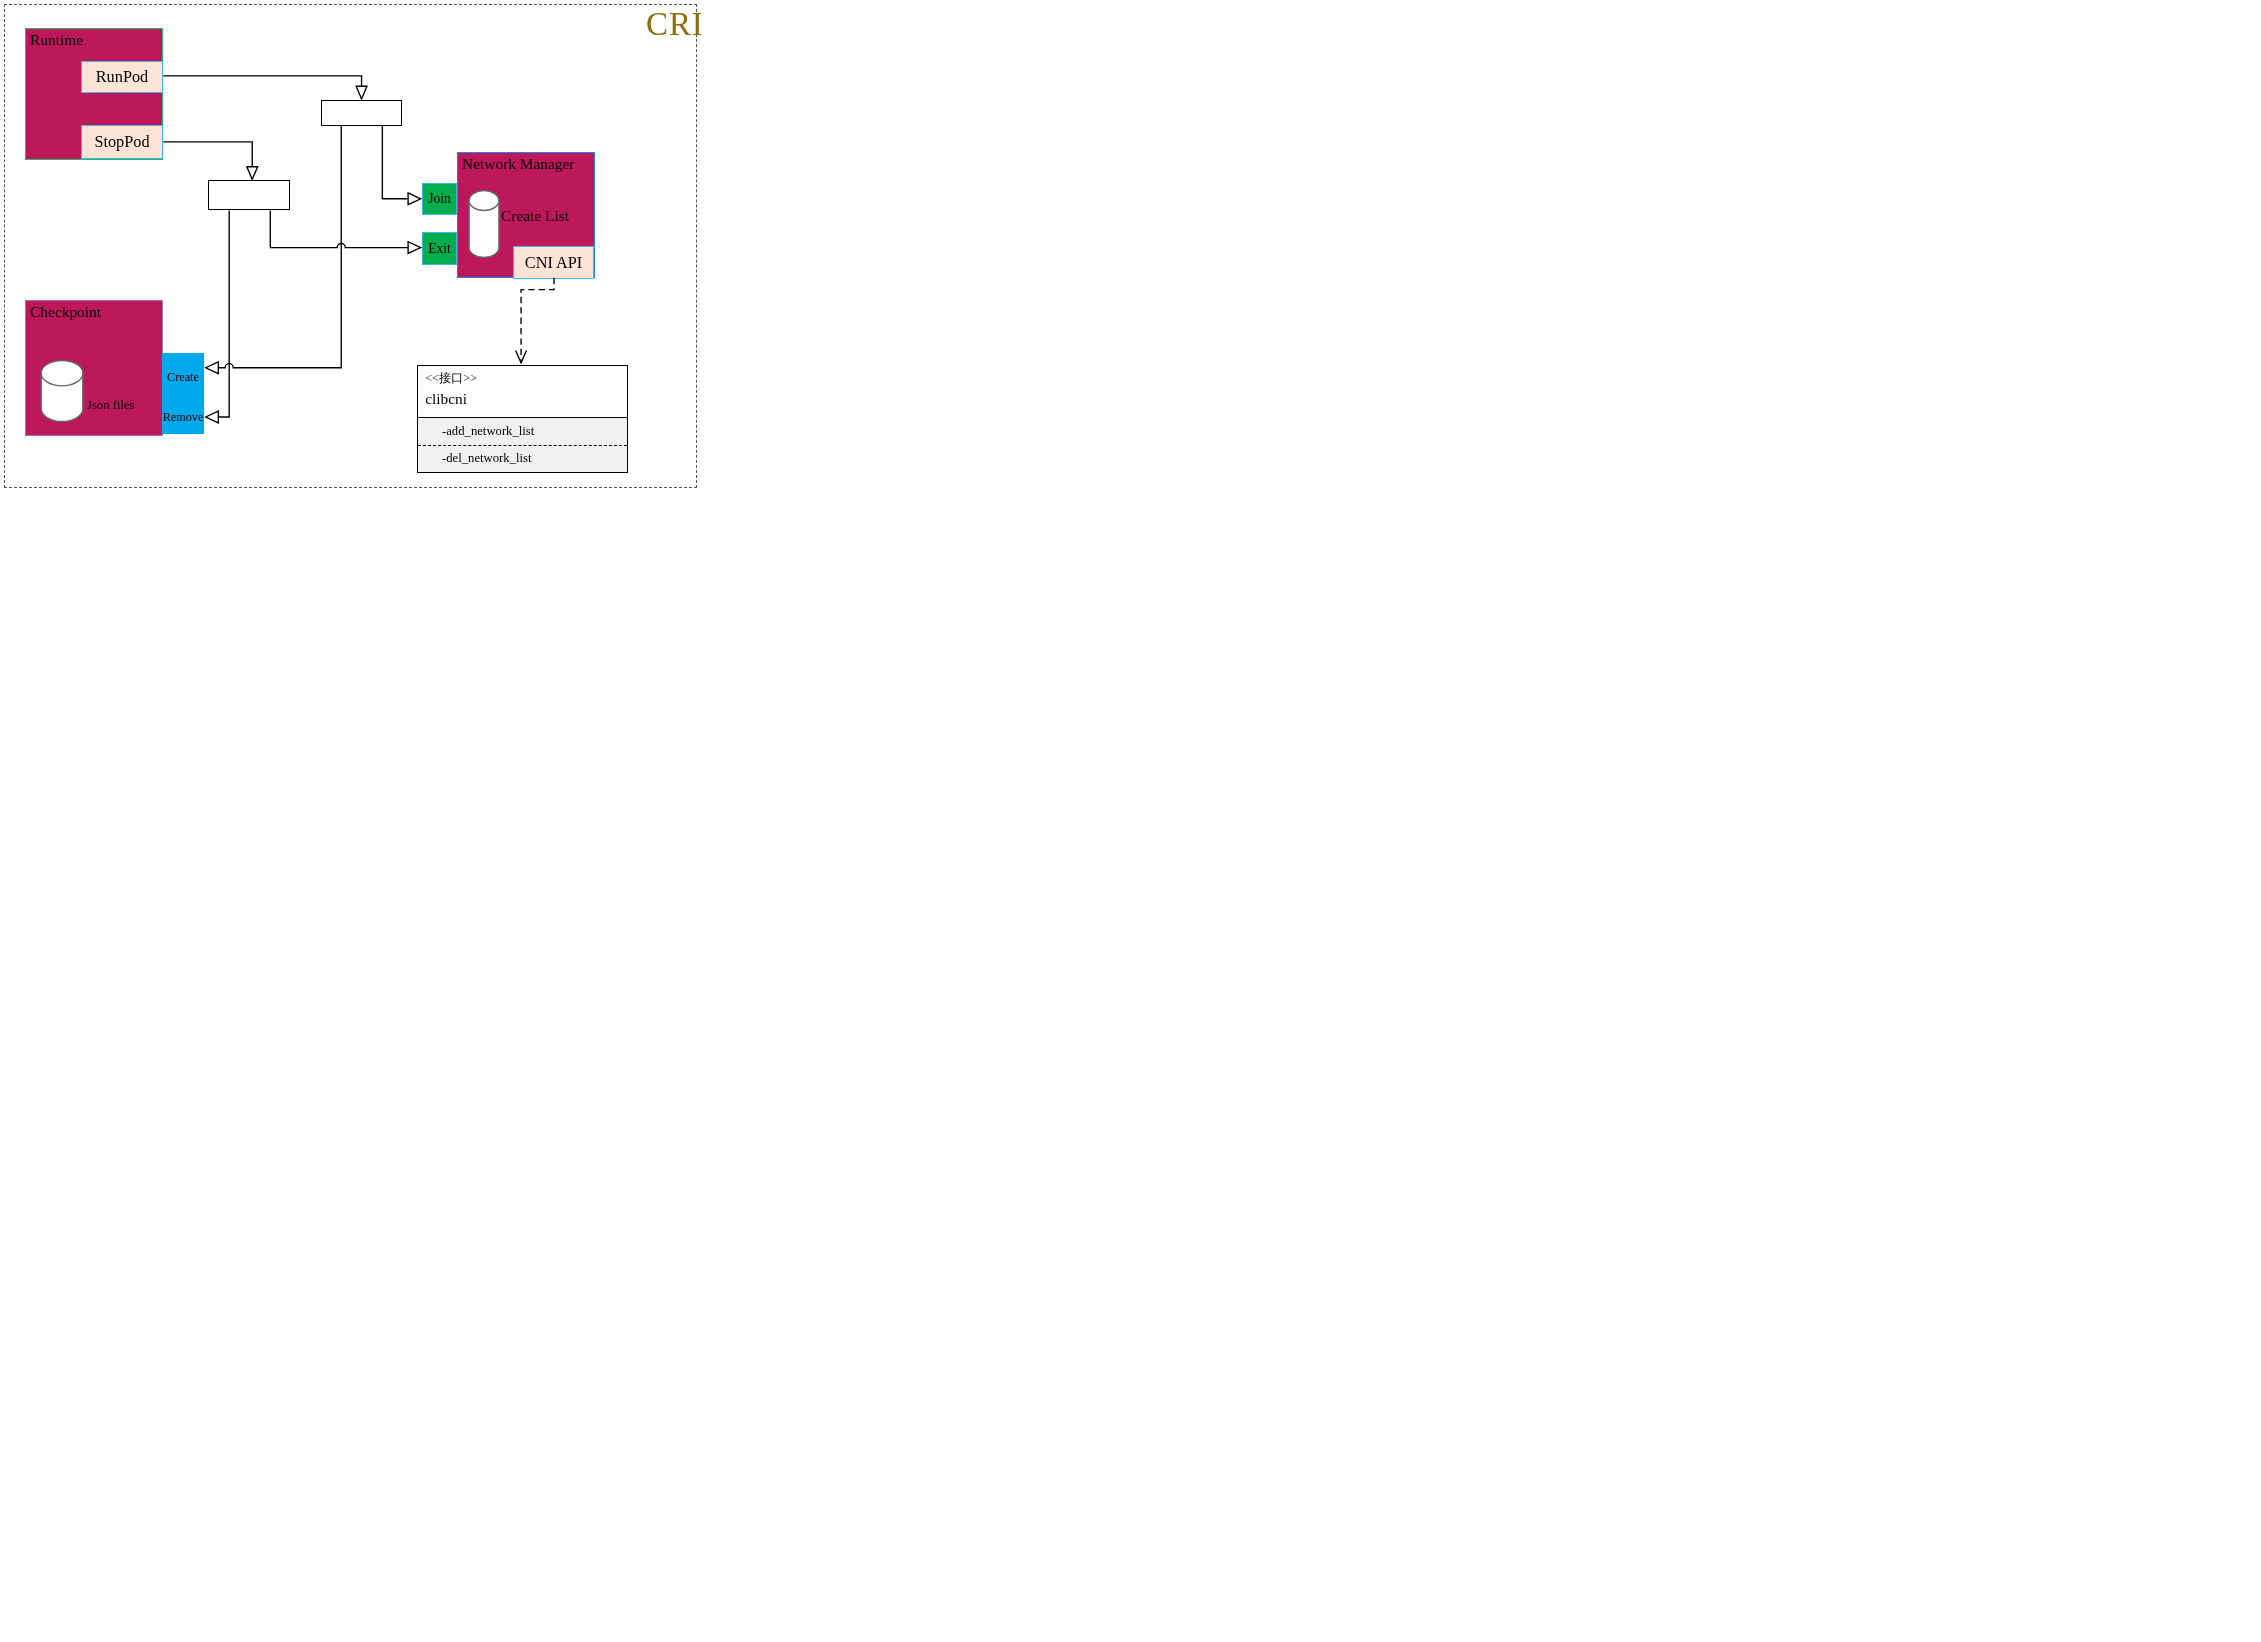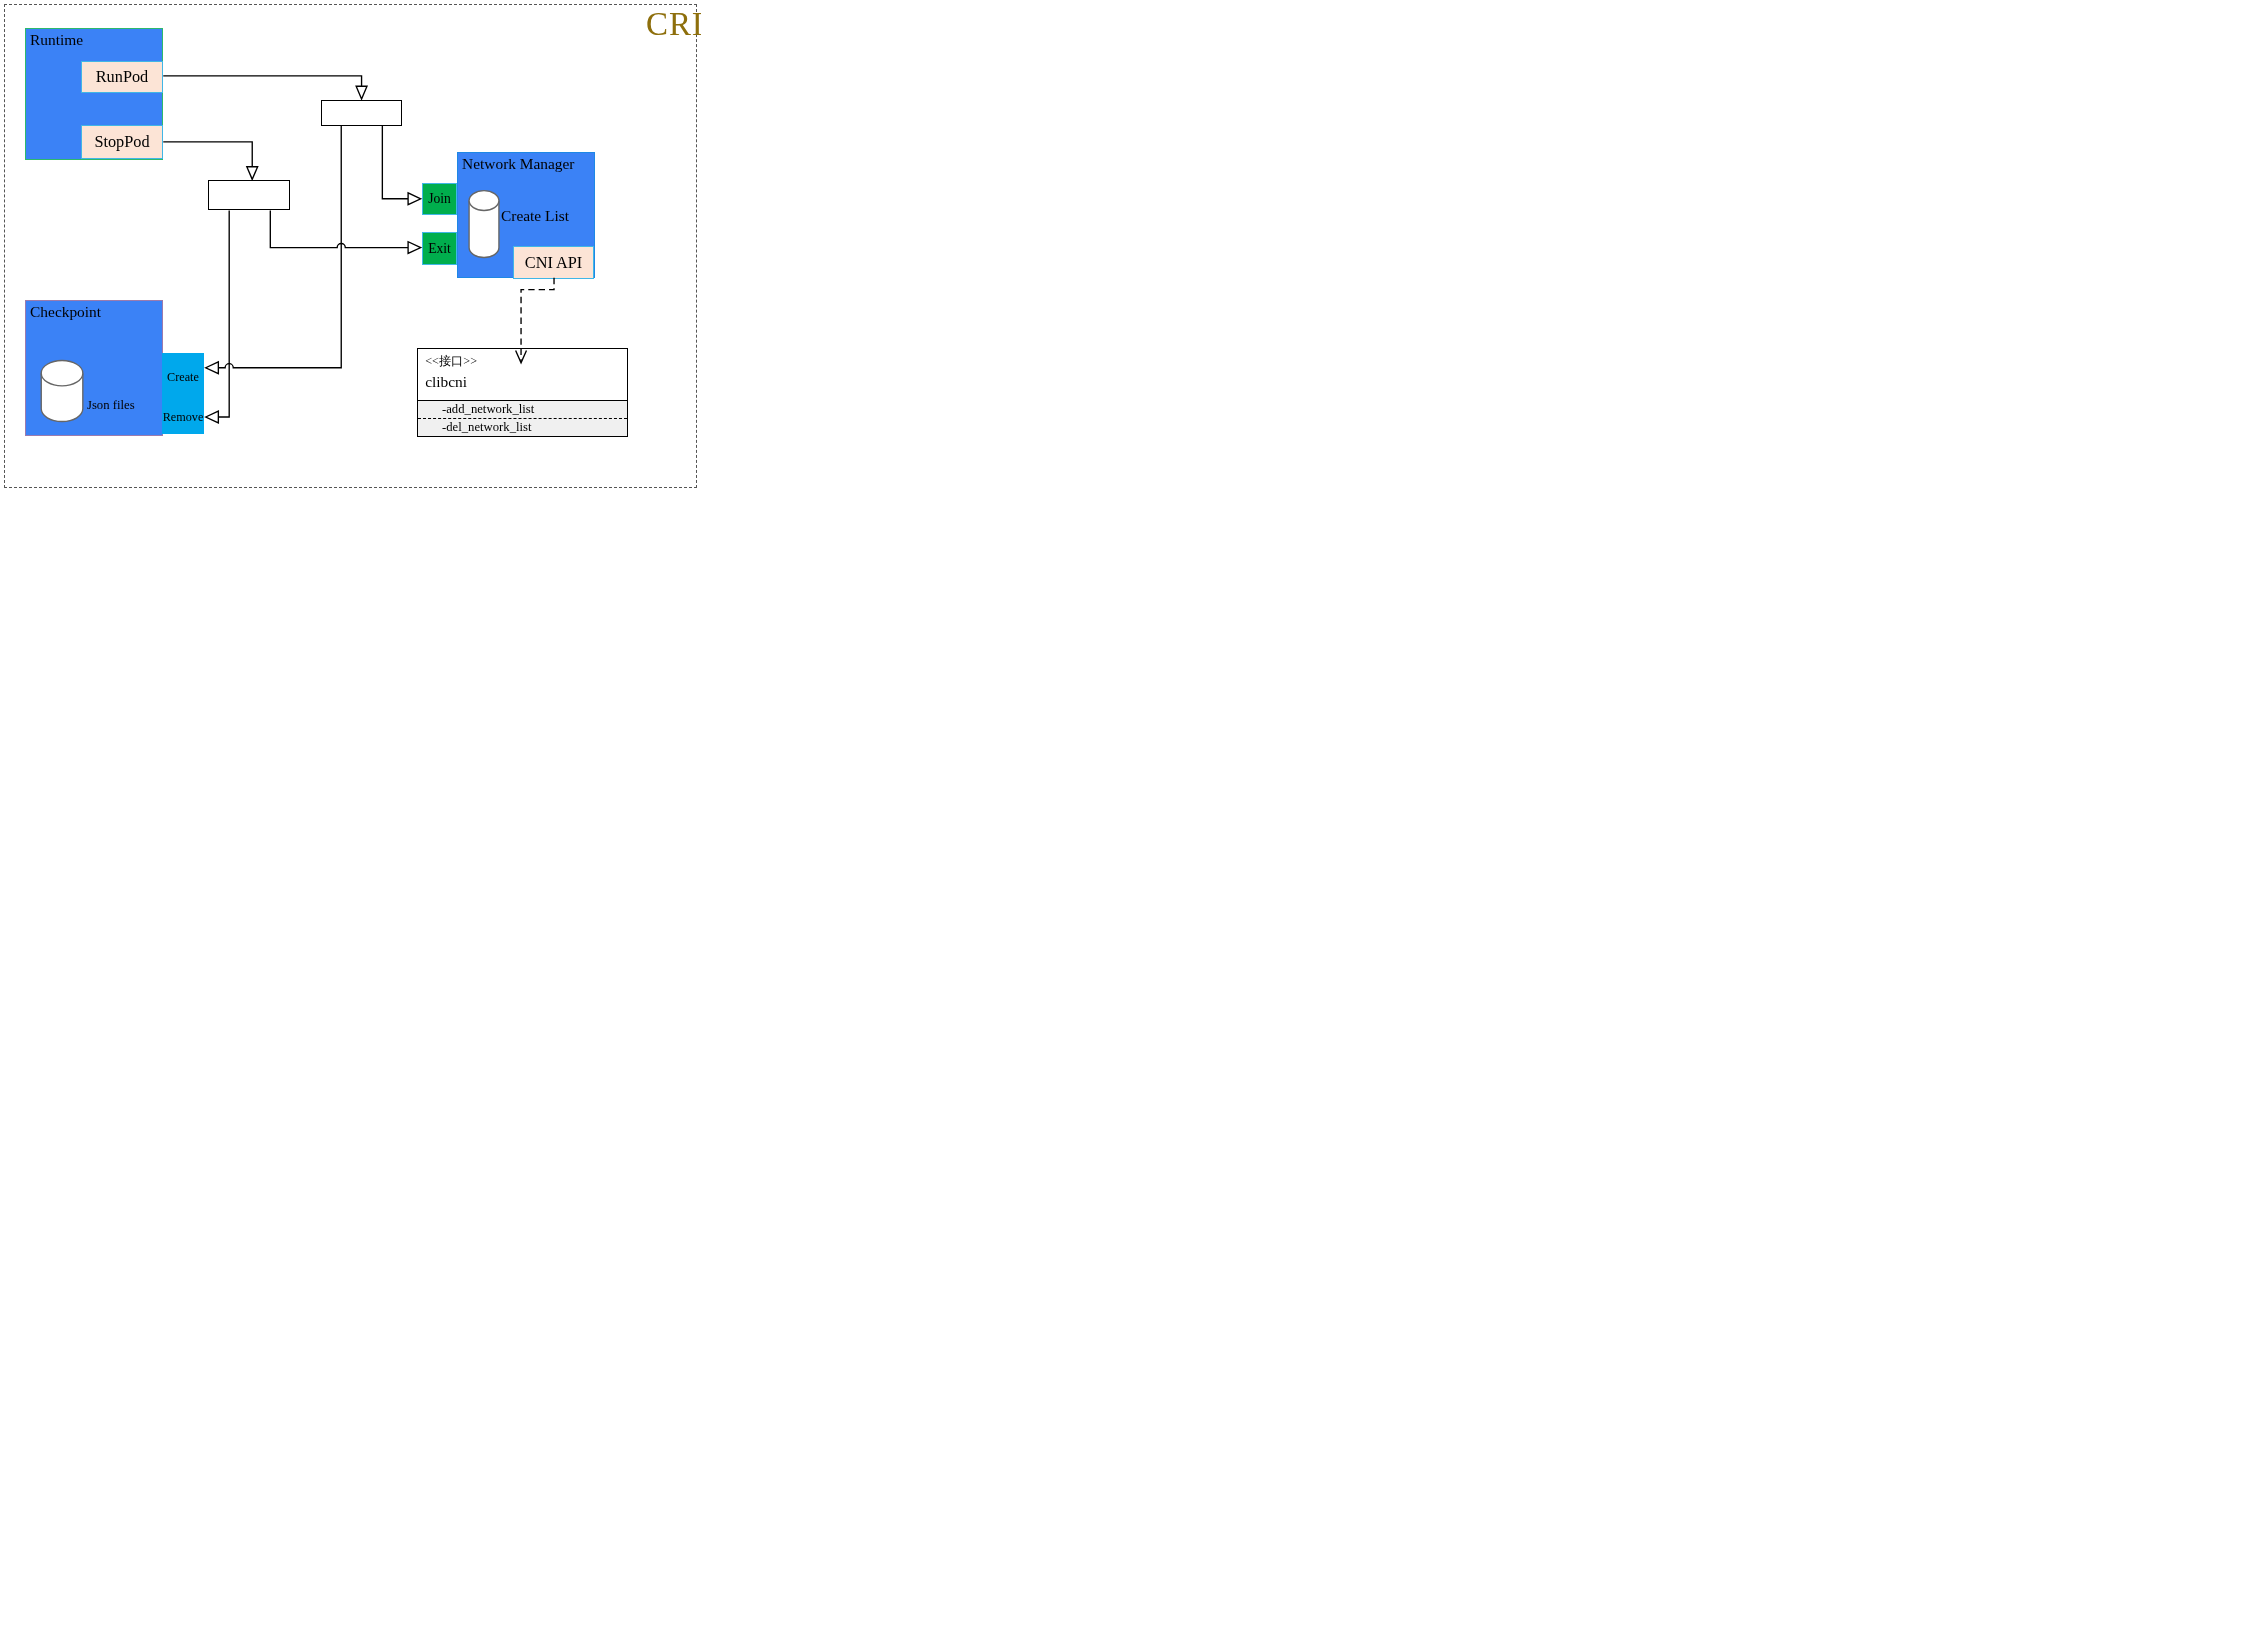--- a/index.html
+++ b/index.html
@@ -8,21 +8,21 @@
     --checkpoint_border:#9C7BAD; --cylinder:#666666; --method_bg:#F0F0F0; --line:#000000;
   }
   html,body{margin:0;padding:0;background:#ffffff;}
   .canvas{
     position:relative;width:701px;height:492px;background:#fff;overflow:hidden;
     font-family:"Liberation Serif","DejaVu Serif",serif;color:#000;
   }
   .frame{position:absolute;left:3.6px;top:3.6px;right:3.6px;bottom:3.6px;border:0.9px dashed #555;}
   .abs{position:absolute;box-sizing:border-box;}
   .cri{font-size:33px;color:var(--accent);letter-spacing:0.9px;}
-  .groupbox{background:#3b82f6;}
+  .groupbox{background:#be185d;}
   .runtime{border:0.5px solid var(--runtime_border);}
   .network{border:0.5px solid var(--network_border);}
   .checkpoint{border:0.5px solid var(--checkpoint_border);}
   .group-title{position:absolute;left:4.1px;top:1.8px;font-size:15.4px;white-space:nowrap;}
   .peachbox{background:var(--peach);border:0.5px solid var(--peach_border);
     display:flex;align-items:center;justify-content:center;font-size:16.3px;}
   .greenbox{background:var(--green);border:0.5px solid var(--peach_border);
     display:flex;align-items:center;justify-content:center;font-size:13.6px;}
   .bluebox{background:var(--blue);display:flex;align-items:center;justify-content:center;font-size:12.2px;}
   .procbox{background:#fff;border:1.8px solid #000;}
@@ -75,21 +75,21 @@
     <div class="group-title">Checkpoint</div>
   </div>
   <div class="abs label" style="left:87px;top:398px;font-size:12.7px;">Json files</div>
   <div class="abs bluebox" style="left:162px;top:353px;width:42px;height:49px;">
     <span class="label">Create</span>
   </div>
   <div class="abs bluebox" style="left:162px;top:401px;width:42px;height:33px;">
     <span class="label">Remove</span>
   </div>
 
-  <div class="abs clibcni" style="left:417px;top:348px;width:211px;height:89px;">
+  <div class="abs clibcni" style="left:417px;top:365px;width:211px;height:108px;">
     <div class="clib-title">
       <div class="clib-stereo label">&lt;&lt;接口&gt;&gt;</div>
       <div class="clib-name label">clibcni</div>
     </div>
     <div class="clib-methods">
       <div class="clib-row first">-add_network_list</div>
       <div class="clib-row">-del_network_list</div>
     </div>
   </div>
 

